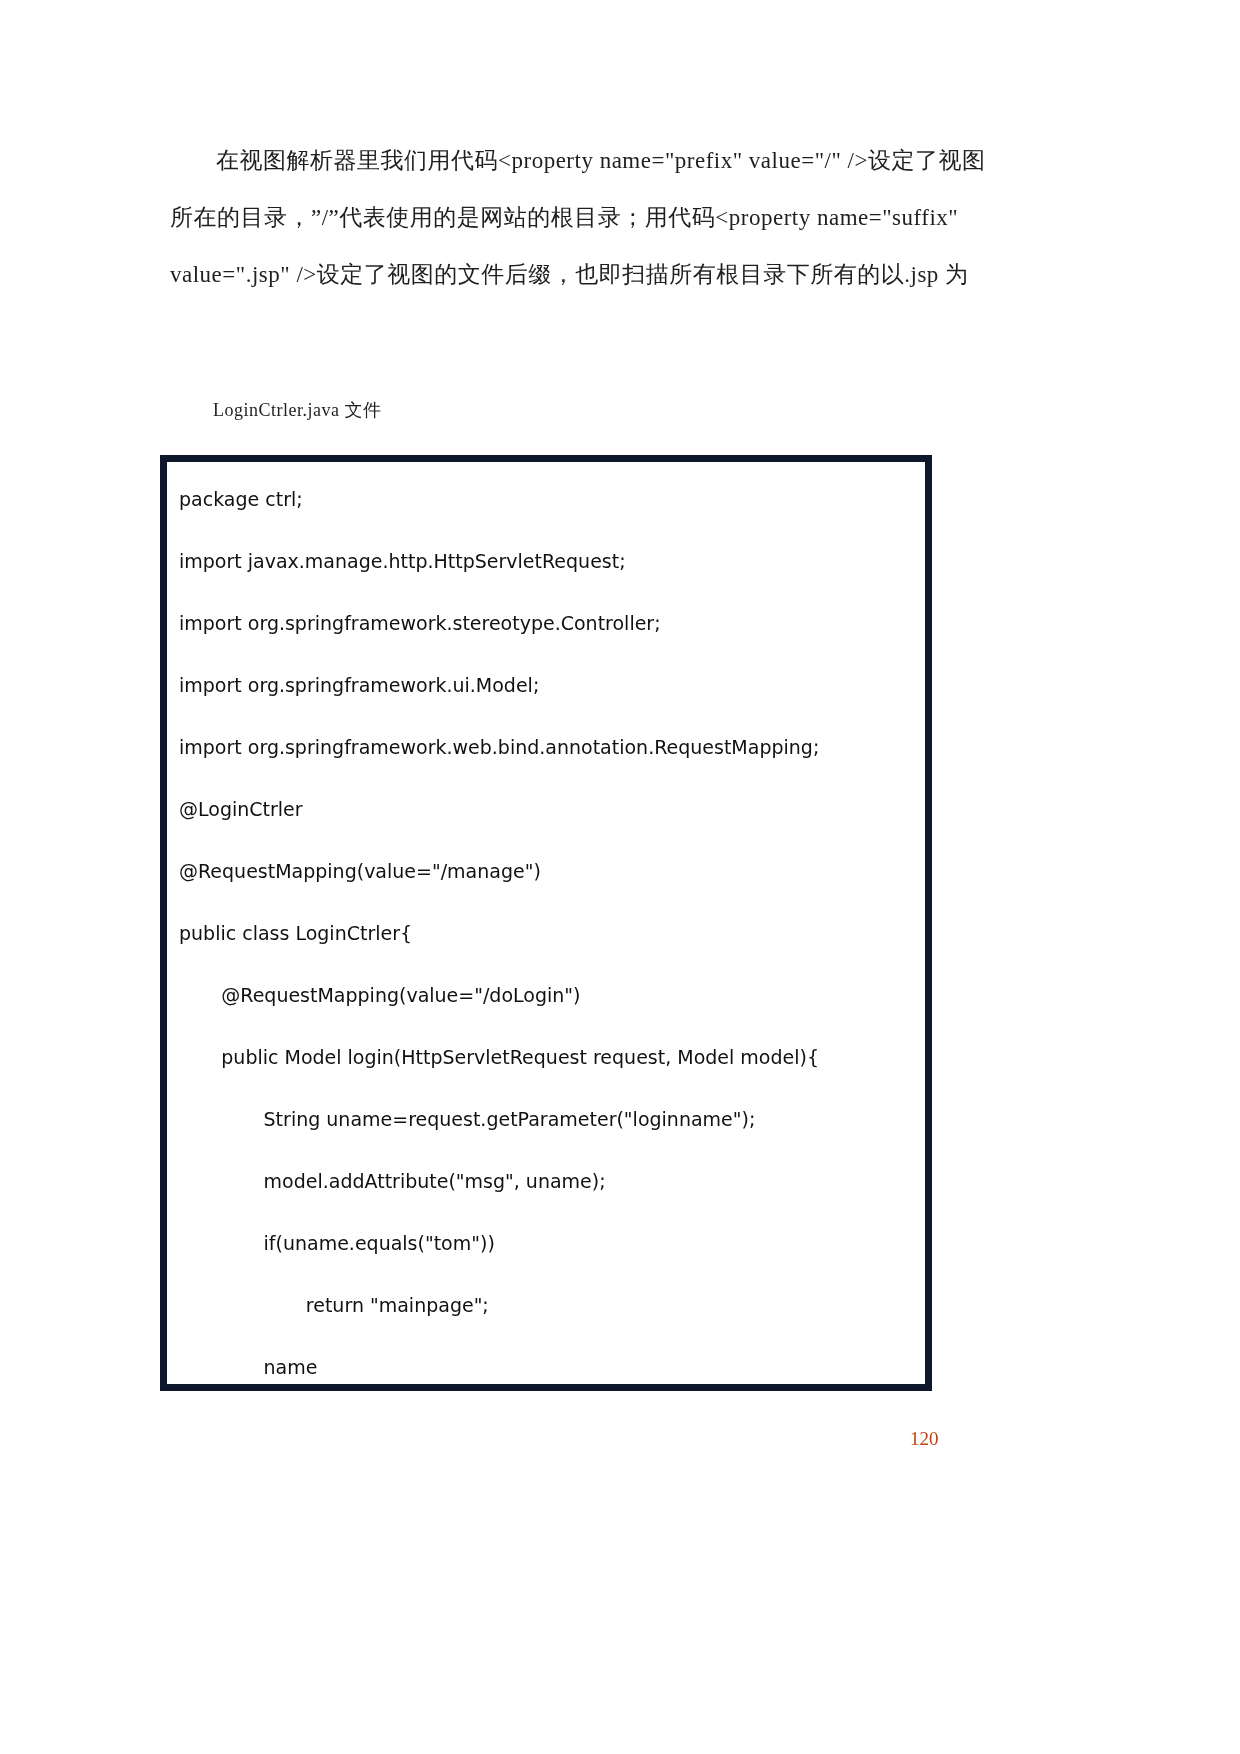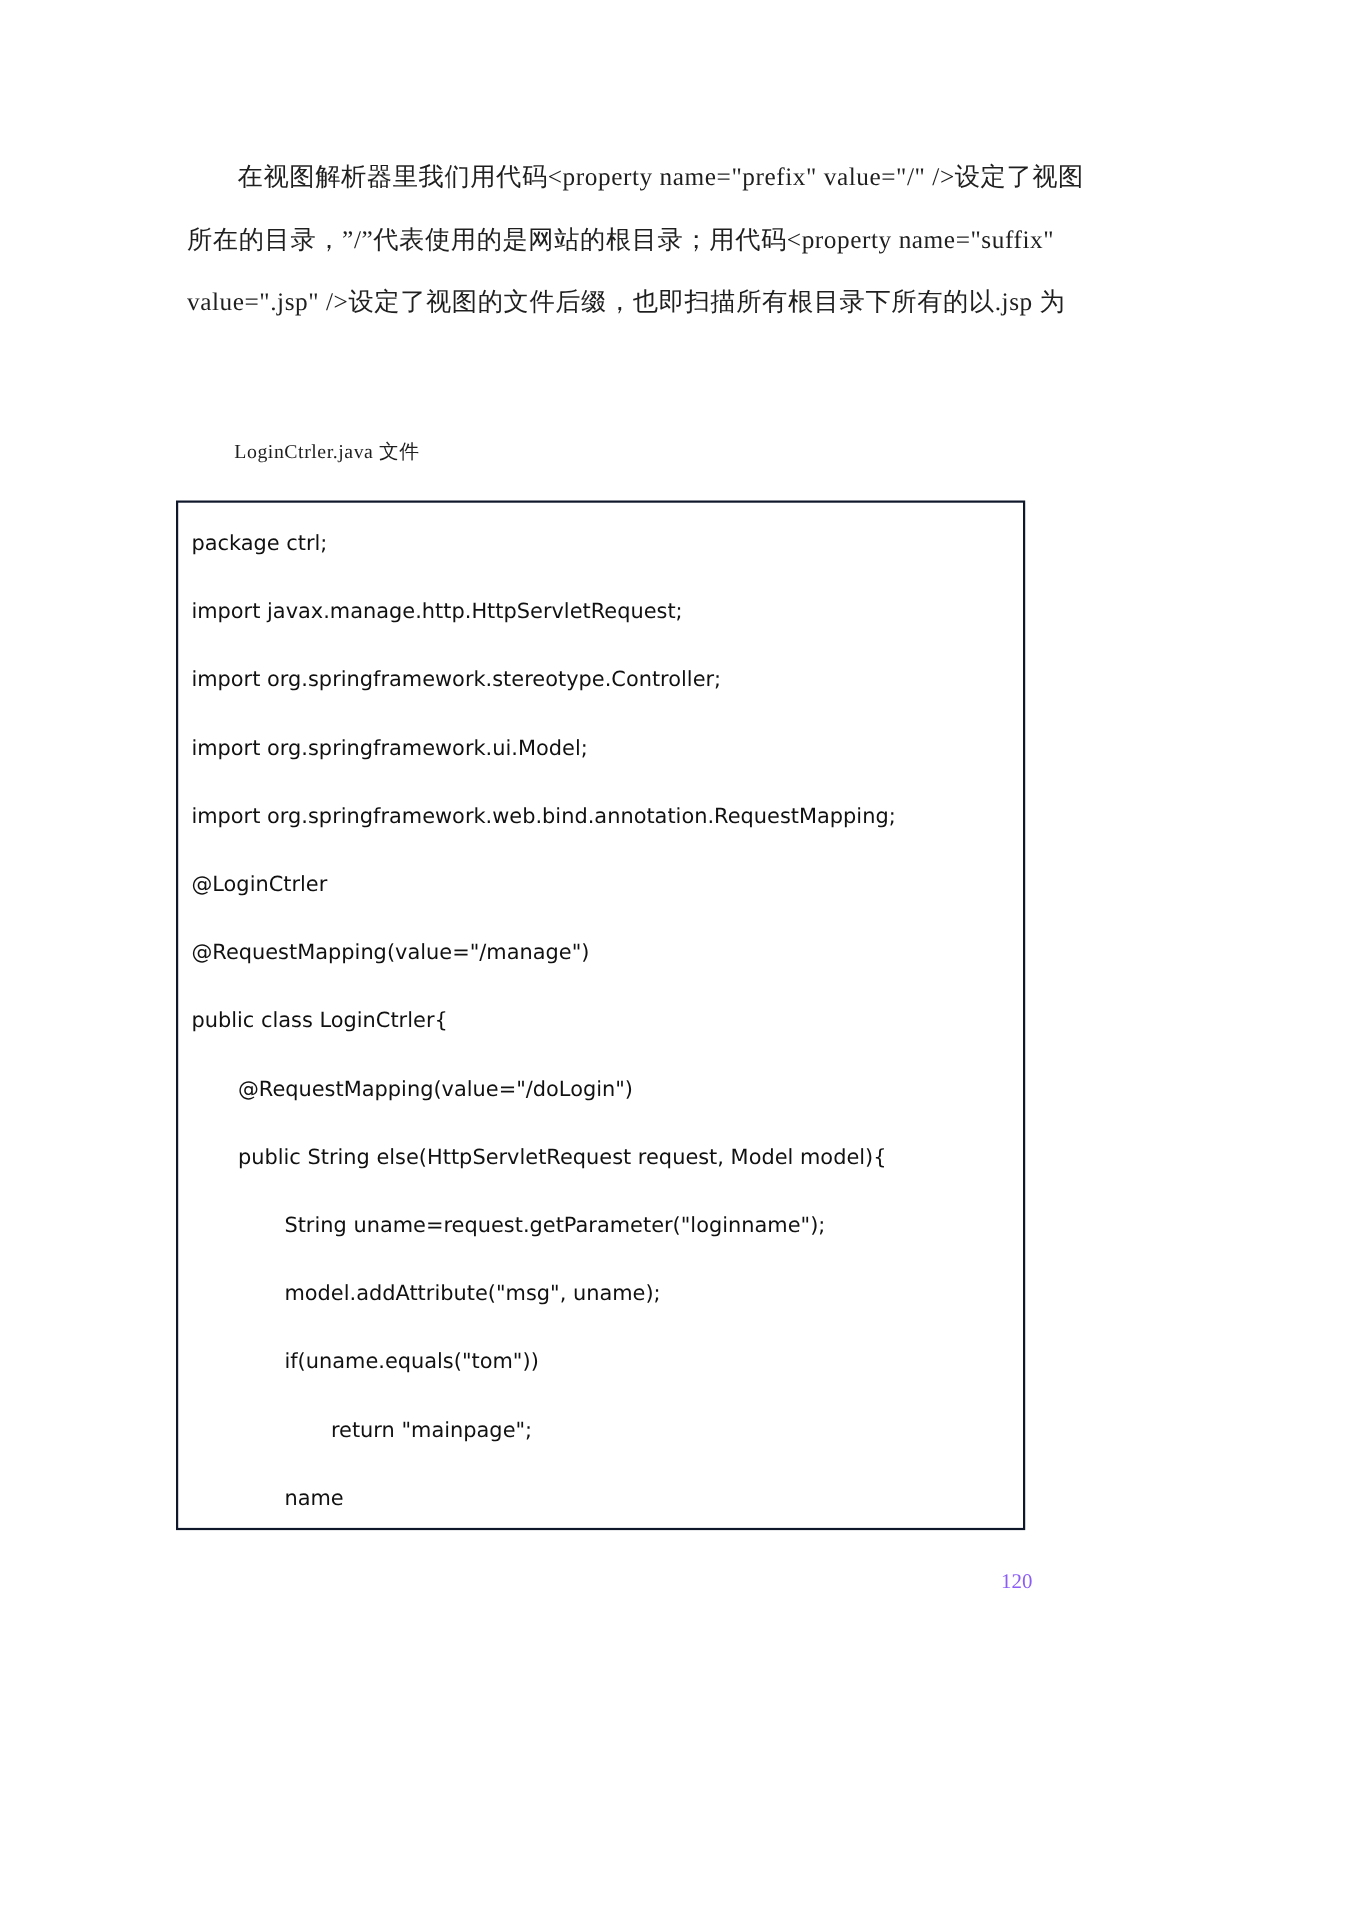--- a/index.html
+++ b/index.html
@@ -38,40 +38,40 @@
     top: 398px;
     font-size: 18px;
     letter-spacing: 0.5px;
   }
   .code-box {
     position: absolute;
     left: 160px;
     top: 455px;
     width: 772px;
     height: 936px;
-    border: 2px solid #0f172a;
+    border: 7px solid #0f172a;
     box-sizing: border-box;
     padding: 6px 16px 0 12px;
     overflow: hidden;
     background: #ffffff;
   }
   .code-line {
     font-family: "DejaVu Sans", sans-serif;
     font-size: 19px;
     line-height: 62px;
     height: 62px;
     white-space: pre;
     color: #111111;
   }
   .page-number {
     position: absolute;
     left: 910px;
     top: 1428px;
     font-size: 19px;
-    color: #8b5cf6;
+    color: #c2410c;
   }
 </style>
 </head>
 <body>
 
 <div class="page">
 
   <div class="paragraph">
     <div class="para-line first">在视图解析器里我们用代码&lt;property name="prefix" value="/" /&gt;设定了视图</div>
     <div class="para-line">所在的目录，”/”代表使用的是网站的根目录；用代码&lt;property name="suffix"</div>
@@ -83,21 +83,21 @@
   <div class="code-box">
     <div class="code-line">package ctrl;</div>
     <div class="code-line">import javax.manage.http.HttpServletRequest;</div>
     <div class="code-line">import org.springframework.stereotype.Controller;</div>
     <div class="code-line">import org.springframework.ui.Model;</div>
     <div class="code-line">import org.springframework.web.bind.annotation.RequestMapping;</div>
     <div class="code-line">@LoginCtrler</div>
     <div class="code-line">@RequestMapping(value="/manage")</div>
     <div class="code-line">public class LoginCtrler{</div>
     <div class="code-line">       @RequestMapping(value="/doLogin")</div>
-    <div class="code-line">       public String else(HttpServletRequest request, Model model){</div>
+    <div class="code-line">       public Model login(HttpServletRequest request, Model model){</div>
     <div class="code-line">              String uname=request.getParameter("loginname");</div>
     <div class="code-line">              model.addAttribute("msg", uname);</div>
     <div class="code-line">              if(uname.equals("tom"))</div>
     <div class="code-line">                     return "mainpage";</div>
     <div class="code-line">              name</div>
   </div>
 
   <div class="page-number">120</div>
 
 </div>

